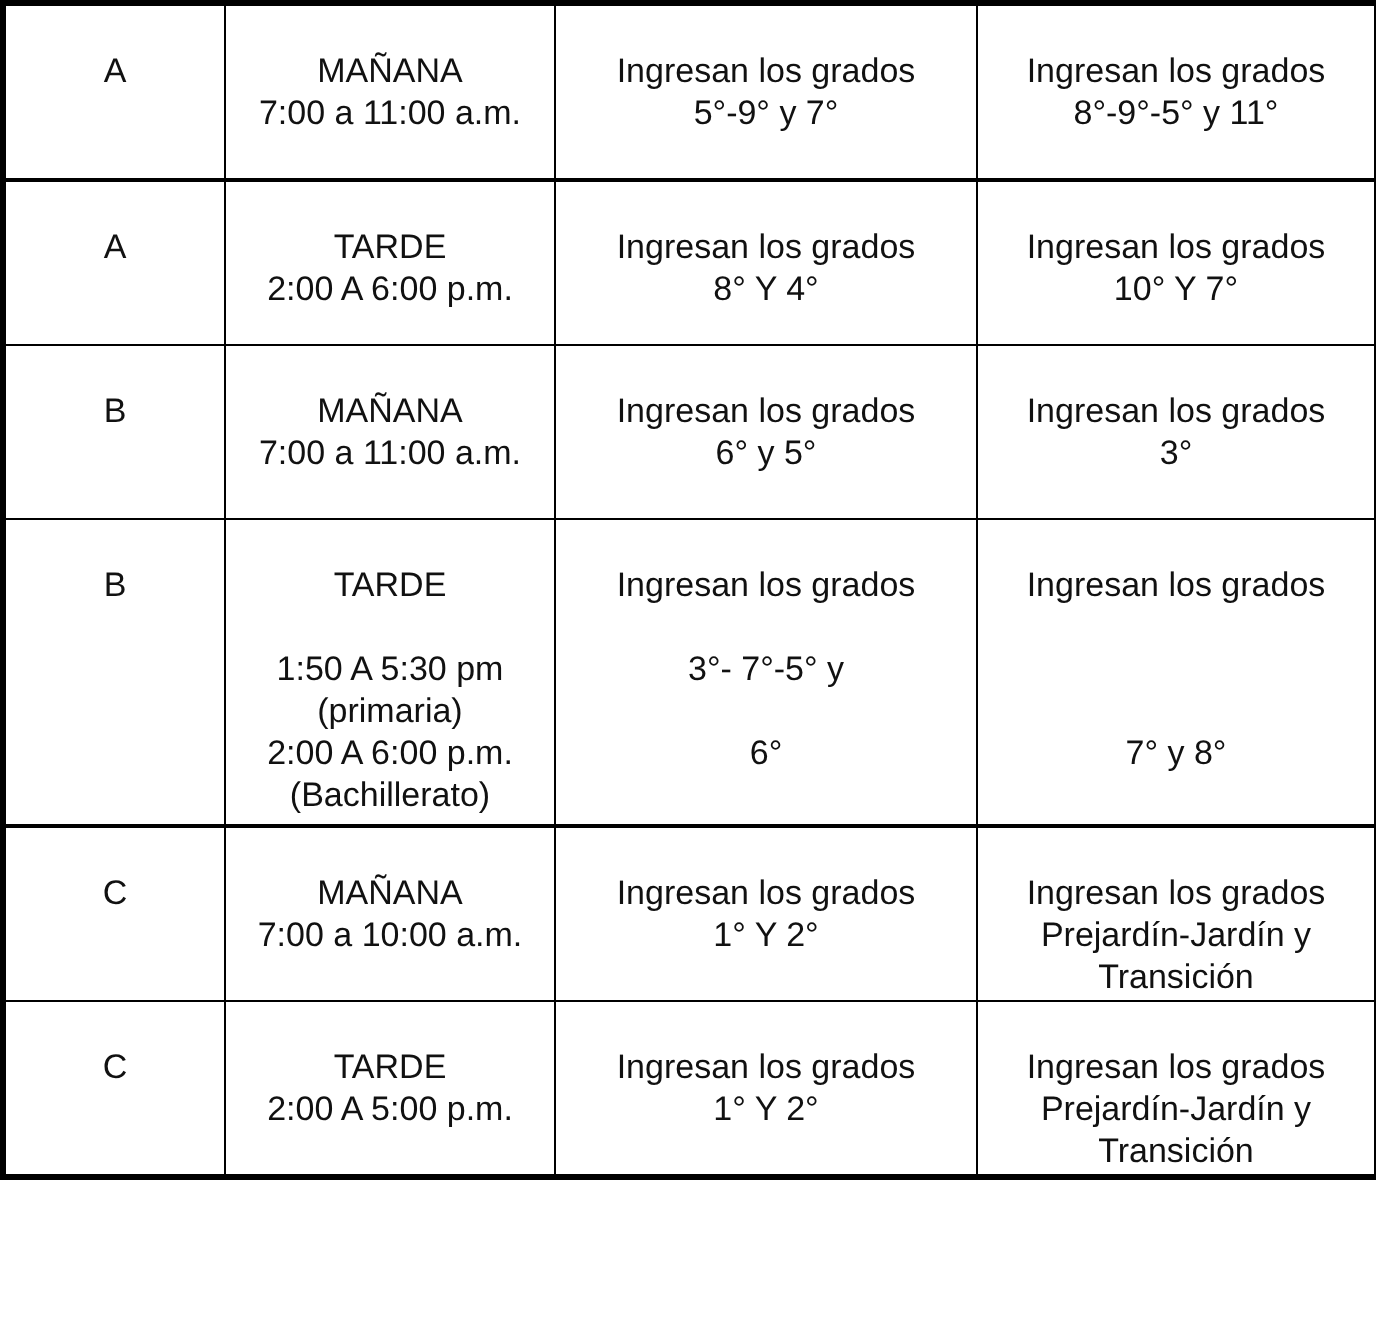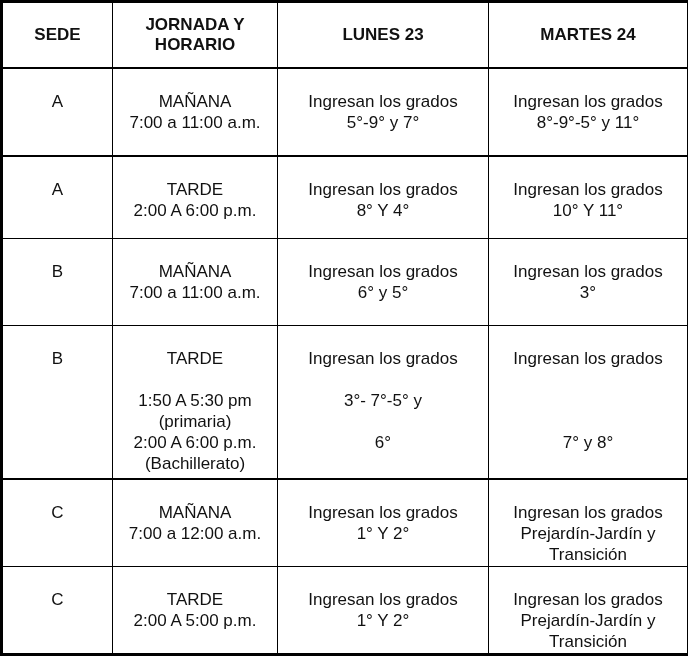--- a/index.html
+++ b/index.html
@@ -22,58 +22,52 @@
 <body>
 
 <table>
   <colgroup>
     <col style="width:111px">
       <col style="width:165px">
       <col style="width:211px">
       <col style="width:200px">
   </colgroup>
   <tbody>
-      <tr class="hdr">
-    <th>SEDE</th>
-    <th><span>JORNADA Y</span><br><span>HORARIO</span></th>
-    <th>LUNES 23</th>
-    <th>MARTES 24</th>
-  </tr>
 
   <tr class="r1 thick">
     <td class="cell">A</td>
     <td class="cell"><span>MAÑANA</span><br><span>7:00 a 11:00 a.m.</span></td>
     <td class="cell"><span>Ingresan los grados</span><br><span>5°-9° y 7°</span></td>
     <td class="cell"><span>Ingresan los grados</span><br><span>8°-9°-5° y 11°</span></td>
   </tr>
 
   <tr class="r2">
     <td class="cell">A</td>
     <td class="cell"><span>TARDE</span><br><span>2:00 A 6:00 p.m.</span></td>
     <td class="cell"><span>Ingresan los grados</span><br><span>8° Y 4°</span></td>
-    <td class="cell"><span>Ingresan los grados</span><br><span>10° Y 11°</span></td>
+    <td class="cell"><span>Ingresan los grados</span><br><span>10° Y 7°</span></td>
   </tr>
 
   <tr class="r3">
     <td class="cell">B</td>
     <td class="cell"><span>MAÑANA</span><br><span>7:00 a 11:00 a.m.</span></td>
     <td class="cell"><span>Ingresan los grados</span><br><span>6° y 5°</span></td>
     <td class="cell"><span>Ingresan los grados</span><br><span>3°</span></td>
   </tr>
 
   <tr class="r4 thick">
     <td class="cell">B</td>
     <td class="cell"><span>TARDE</span><span class="gap"></span><span>1:50 A 5:30 pm</span><br><span>(primaria)</span><br><span>2:00 A 6:00 p.m.</span><br><span>(Bachillerato)</span></td>
     <td class="cell"><span>Ingresan los grados</span><span class="gap"></span><span>3°- 7°-5° y</span><span class="gap"></span><span>6°</span></td>
     <td class="cell"><span>Ingresan los grados</span><span class="gap"></span><br><span class="gap"></span><span>7° y 8°</span></td>
   </tr>
 
   <tr class="r5">
     <td class="cell">C</td>
-    <td class="cell"><span>MAÑANA</span><br><span>7:00 a 12:00 a.m.</span></td>
+    <td class="cell"><span>MAÑANA</span><br><span>7:00 a 10:00 a.m.</span></td>
     <td class="cell"><span>Ingresan los grados</span><br><span>1° Y 2°</span></td>
     <td class="cell"><span>Ingresan los grados</span><br><span>Prejardín-Jardín y</span><br><span>Transición</span></td>
   </tr>
 
   <tr class="r6">
     <td class="cell">C</td>
     <td class="cell"><span>TARDE</span><br><span>2:00 A 5:00 p.m.</span></td>
     <td class="cell"><span>Ingresan los grados</span><br><span>1° Y 2°</span></td>
     <td class="cell"><span>Ingresan los grados</span><br><span>Prejardín-Jardín y</span><br><span>Transición</span></td>
   </tr>

